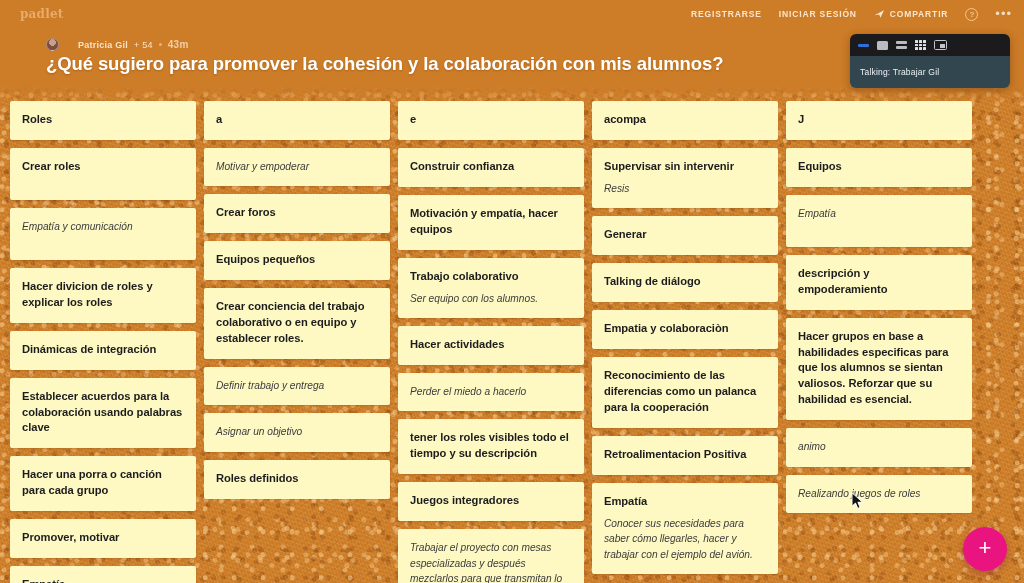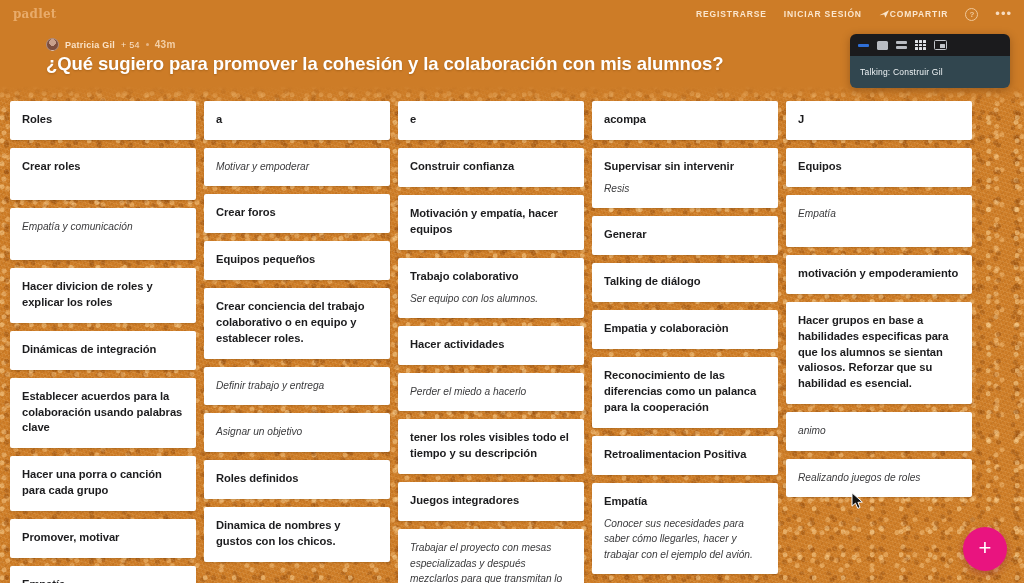--- a/index.html
+++ b/index.html
@@ -52,35 +52,35 @@
     pointer-events:none;
   }
 
   
   #topbar {
     position:absolute; top:0; left:0; right:0; height:28px;
     display:flex; align-items:center;
     z-index:30;
   }
   #logo {
-    margin-left:13px;
+    margin-left:20px;
     font-size:12px; font-weight:700; letter-spacing:.2px;
     color:#e8ab6a;
     font-family:"DejaVu Serif", serif;
   }
   #topright {
     margin-left:auto; margin-right:12px;
     display:flex; align-items:center; gap:17px;
   }
   .toplink {
     font-size:8.5px; font-weight:700; letter-spacing:.85px;
     color:#fbe6cd; white-space:nowrap;
     cursor:pointer;
   }
-  #share-wrap { display:flex; align-items:center; cursor:pointer; }
+  #share-wrap { display:flex; align-items:center; gap:5px; cursor:pointer; }
   .help-circle {
     width:13px; height:13px; border-radius:50%;
     border:1.1px solid #f0c899;
     display:flex; align-items:center; justify-content:center;
     font-size:8px; color:#f0c899; font-weight:700;
     cursor:pointer;
   }
   .dots { font-size:13px; color:#f7dcc0; letter-spacing:1px; line-height:6px; cursor:pointer; }
 
   
@@ -88,21 +88,21 @@
     position:absolute; top:38px; left:46px;
     display:flex; align-items:center; gap:6px;
     z-index:25;
   }
   #avatar {
     width:13px; height:13px; border-radius:50%;
     background:radial-gradient(circle at 50% 32%, #c9a08b 0 34%, #7d4e3e 36% 100%);
     border:1px solid rgba(255,255,255,.35);
     flex:none;
   }
-  #author-name { font-size:9px; font-weight:700; color:#fae2c7; letter-spacing:.25px; }
+  #author-name { font-size:9px; font-weight:700; color:#fae2c7; letter-spacing:.25px;margin-left:13px; }
   #plus-count { font-size:9px; font-weight:400; color:#fae2c7; letter-spacing:.25px; }
   .sep-dot { width:3px; height:3px; border-radius:50%; background:#e5b484; }
   #time-ago { font-size:10px; font-weight:700; color:#f3cfa6; letter-spacing:.25px; }
 
   #title {
     position:absolute; top:53px; left:46px;
     font-size:18.5px; font-weight:700;
     color:#ffffff;
     letter-spacing:-.1px;
     text-shadow:0 1px 2px rgba(110,60,10,.35);
@@ -149,21 +149,21 @@
 
   
   #columns {
     position:absolute; top:101px; left:10px;
     display:flex; gap:8px;
     z-index:10;
   }
   .column { width:186px; display:flex; flex-direction:column; gap:8px; }
 
   .card {
-    background:#ffffff;
+    background:#fef9c3;
     border-radius:2px;
     padding:11px 12px 12px 12px;
     box-shadow:0 1px 2px rgba(90,48,6,.22);
   }
   .card-title {
     font-size:11.2px; font-weight:700; color:#1c1c1e;
     line-height:1.42;
     letter-spacing:-.05px;
   }
   .card-body {
@@ -254,21 +254,21 @@
             <i></i>
             <i></i>
             <i></i>
           </i>
       </span>
       <span class="vw-icon">
           <i id="ic-pip"></i>
         </span>
     </div>
     <div id="vw-body">
-      <span id="vw-label">Talking: Construir Gil</span>
+      <span id="vw-label">Talking: Trabajar Gil</span>
     </div>
   </div>
 
   <div id="columns">
       <div class="column">
         <div class="card">
           <div class="card-title">Roles</div>
         </div>
         <div class="card pad-tall">
           <div class="card-title">Crear roles</div>
@@ -313,23 +313,20 @@
         </div>
         <div class="card">
           <div class="card-body">Definir trabajo y entrega</div>
         </div>
         <div class="card">
           <div class="card-body">Asignar un objetivo</div>
         </div>
         <div class="card">
           <div class="card-title">Roles definidos</div>
         </div>
-        <div class="card">
-          <div class="card-title">Dinamica de nombres y gustos con los chicos.</div>
-        </div>
       </div>
       <div class="column">
         <div class="card">
           <div class="card-title">e</div>
         </div>
         <div class="card">
           <div class="card-title">Construir confianza</div>
         </div>
         <div class="card">
           <div class="card-title">Motivación y empatía, hacer equipos</div>
@@ -386,21 +383,21 @@
         <div class="card">
           <div class="card-title">J</div>
         </div>
         <div class="card">
           <div class="card-title">Equipos</div>
         </div>
         <div class="card pad-tall">
           <div class="card-body">Empatía</div>
         </div>
         <div class="card">
-          <div class="card-title">motivación y empoderamiento</div>
+          <div class="card-title">descripción y empoderamiento</div>
         </div>
         <div class="card">
           <div class="card-title">Hacer grupos en base a habilidades especificas para que los alumnos se sientan valiosos. Reforzar que su habilidad es esencial.</div>
         </div>
         <div class="card">
           <div class="card-body">animo</div>
         </div>
         <div class="card">
           <div class="card-body">Realizando juegos de roles</div>
         </div>

